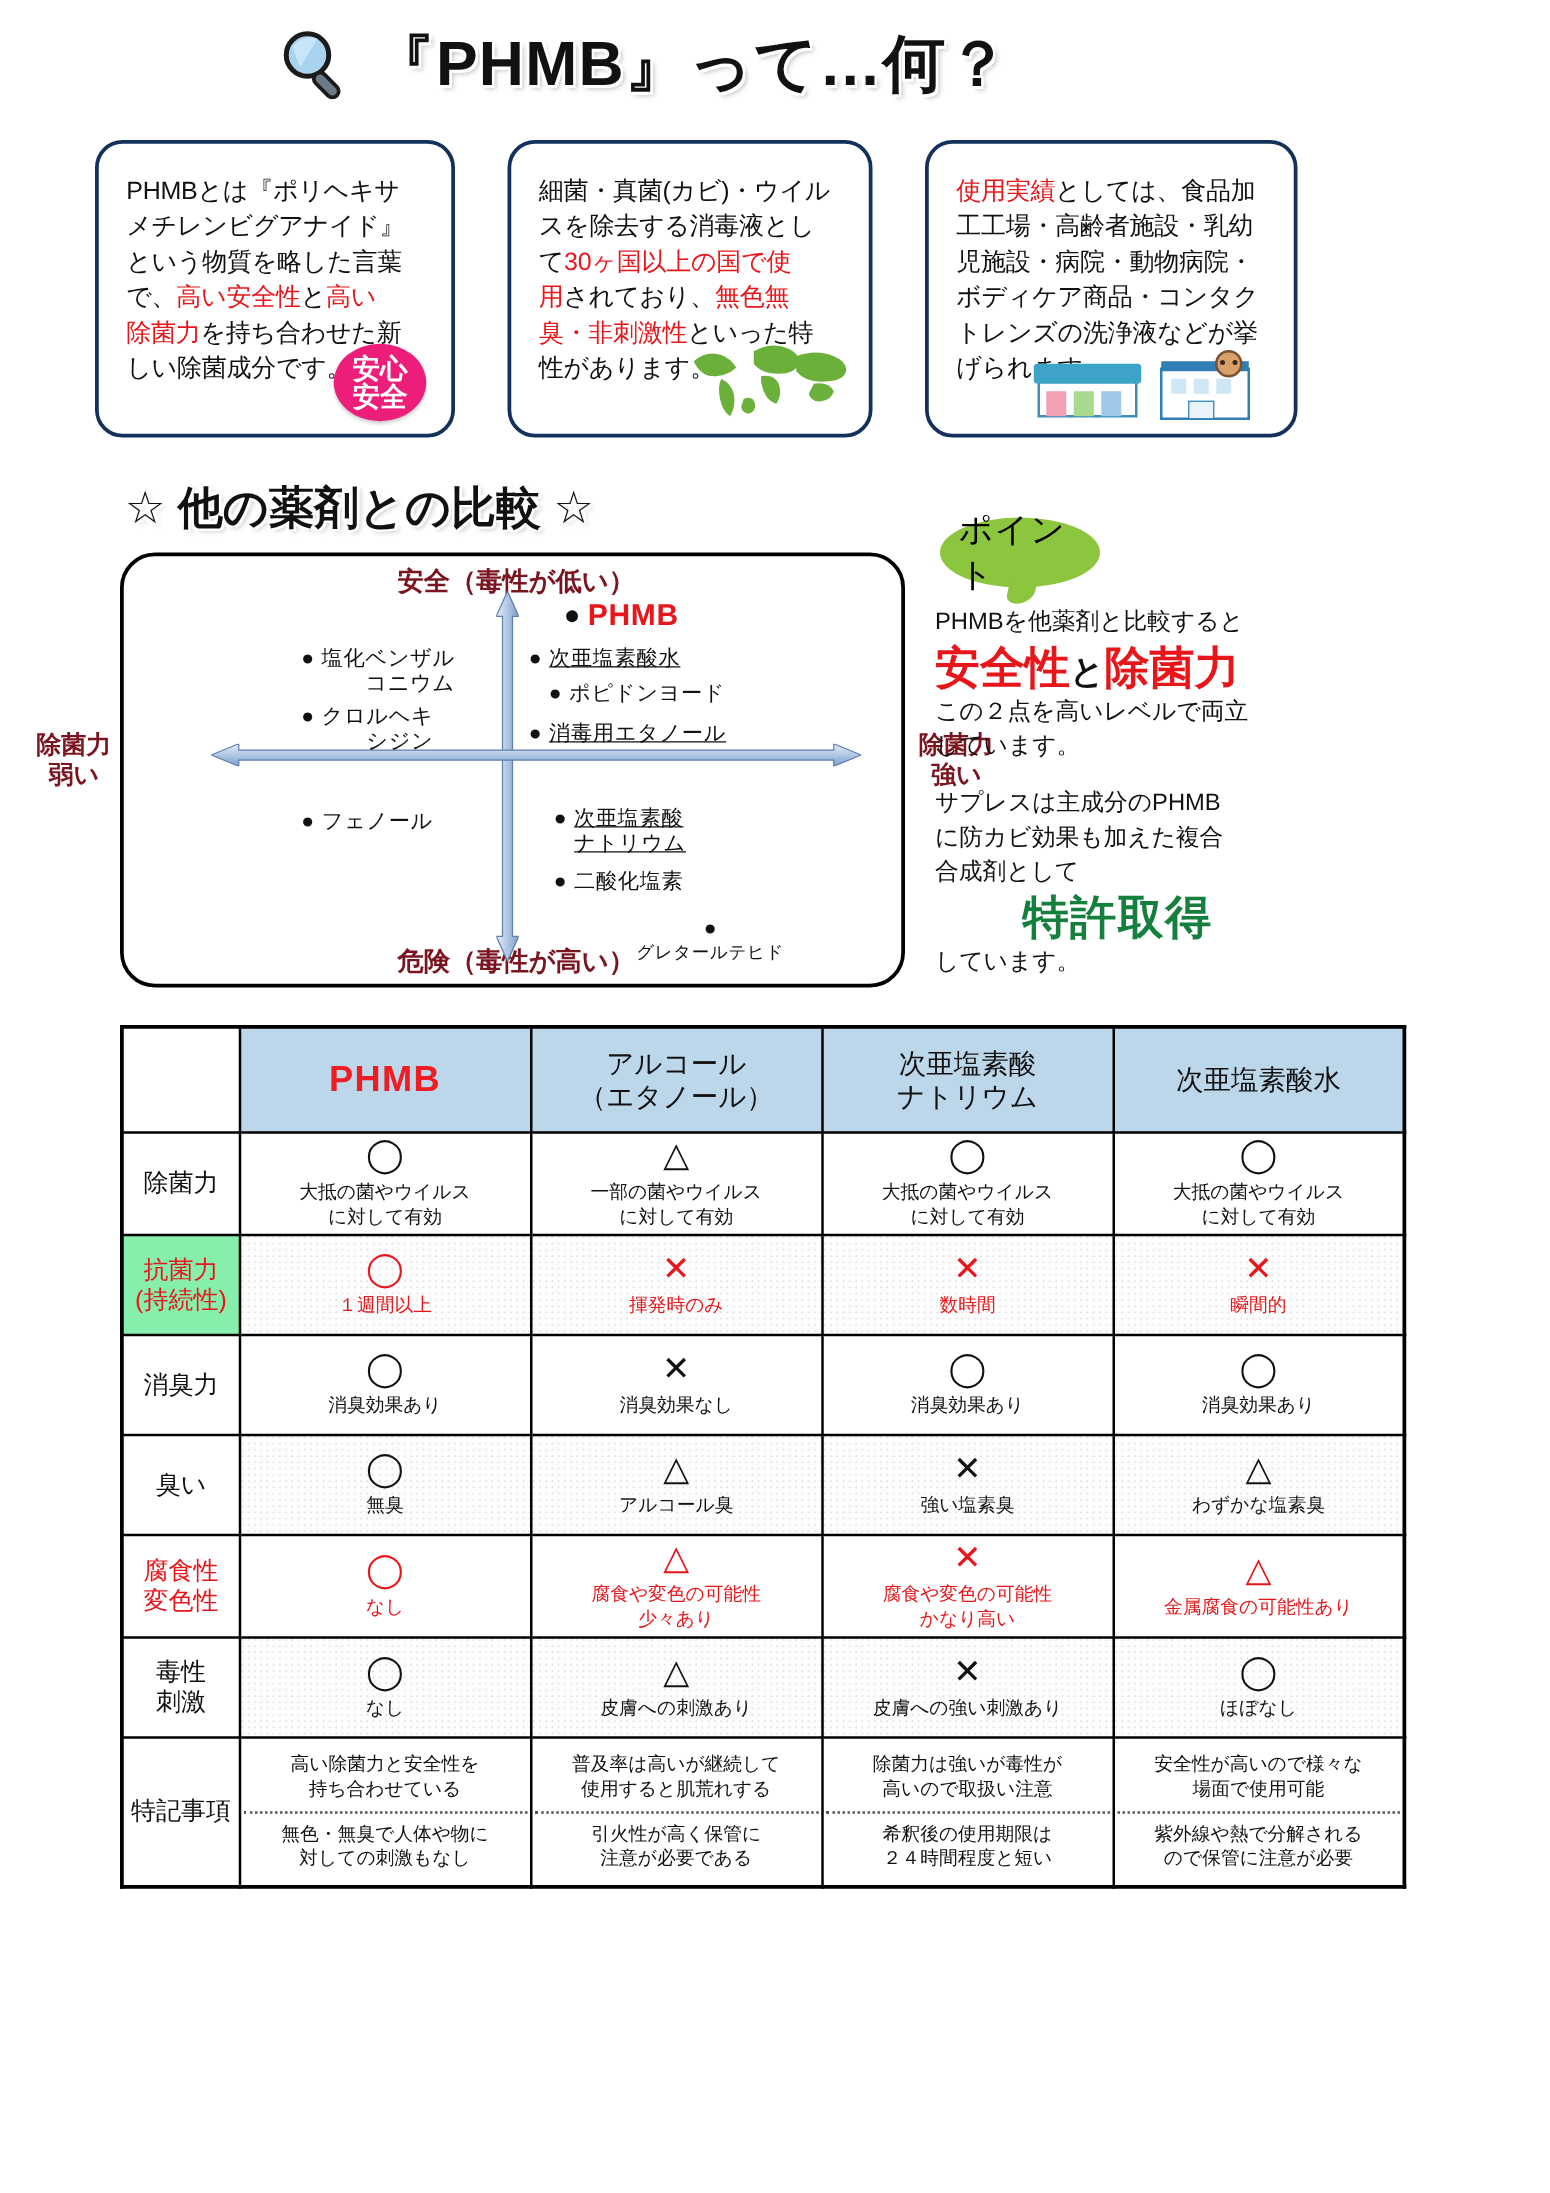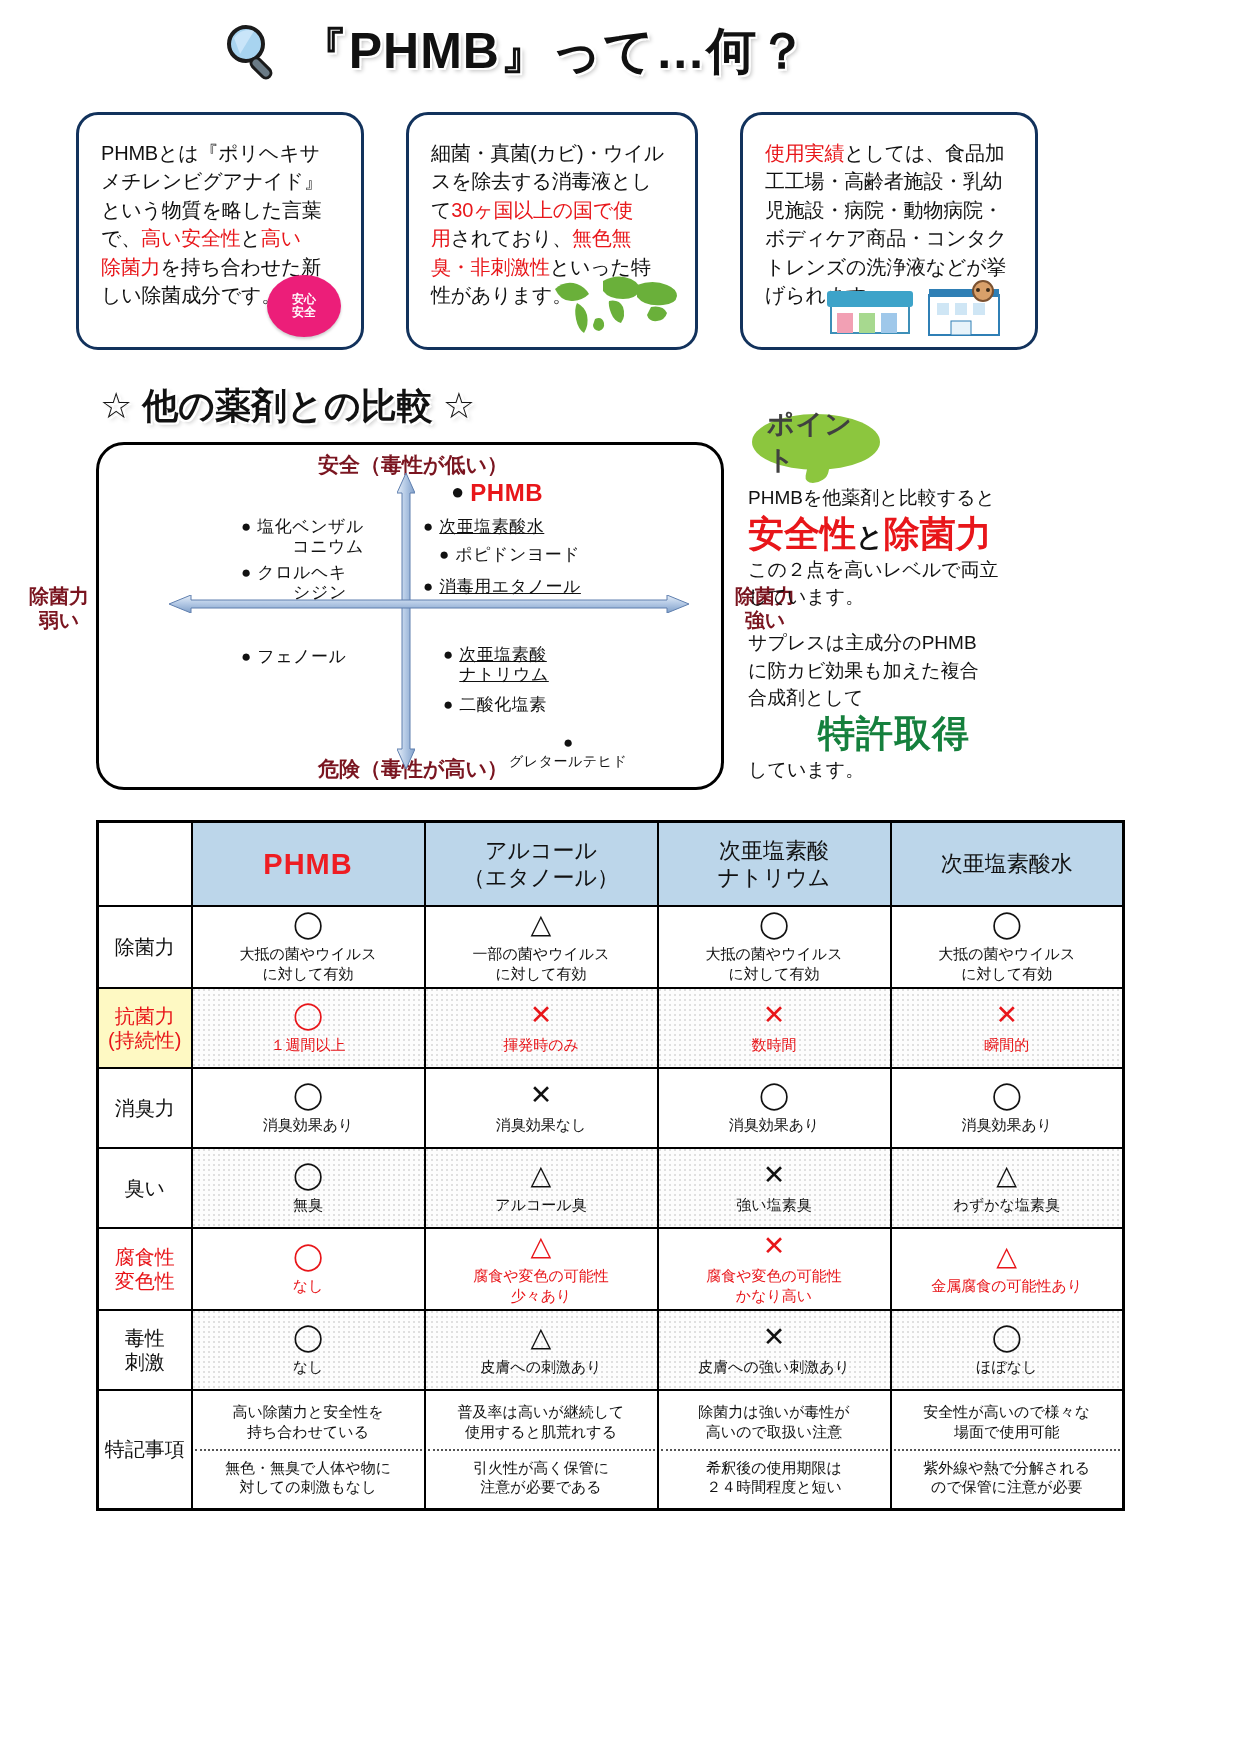--- a/index.html
+++ b/index.html
@@ -46,21 +46,21 @@
     letter-spacing:-0.2px;
   }
   .hl{color:#e8161a;font-weight:normal;}
 
   
   .badge-anshin{
     position:absolute;right:20px;bottom:10px;
     width:74px;height:62px;border-radius:50%;
     background:#ec1e79;
     display:flex;flex-direction:column;align-items:center;justify-content:center;
-    color:#fff;font-weight:bold;font-size:12px;line-height:1.05;
+    color:#fff;font-weight:bold;font-size:22px;line-height:1.05;
     box-shadow:0 2px 3px rgba(0,0,0,.2);
   }
   
   .worldmap{position:absolute;right:14px;bottom:6px;width:130px;height:72px;}
   
   .facility-icons{position:absolute;right:10px;bottom:4px;width:200px;height:64px;}
 
   
   .sec-heading{
     position:absolute;left:100px;top:382px;
@@ -99,21 +99,21 @@
   .pt.phmb .dot{font-size:22px;color:#111;}
   .indent{display:block;text-align:right;}
 
   
   .point-col{position:absolute;left:748px;top:414px;width:292px;}
   .bubble{
     position:relative;width:128px;height:56px;border-radius:50%;
     background:#8cc63e;display:flex;align-items:center;justify-content:center;
     margin-left:4px;
   }
-  .bubble span{color:#404040;font-weight:bold;font-size:27px;letter-spacing:1px;margin-left:15px;}
+  .bubble span{color:#000000;font-weight:normal;font-size:27px;letter-spacing:1px;margin-left:15px;}
   .bubble:after{
     content:"";position:absolute;left:54px;bottom:-13px;width:22px;height:18px;
     background:#8cc63e;border-radius:0 0 60% 40%;
     transform:skewX(-12deg);
   }
   .pt-body{margin-top:14px;font-size:19px;line-height:1.45;color:#111;}
   .pt-big{
     font-size:36px;font-weight:bold;color:#e8161a;letter-spacing:0px;white-space:nowrap;
     line-height:1.12;margin:2px 0 2px 0;
   }
@@ -147,21 +147,21 @@
   .desc{font-size:15px;line-height:1.3;display:block;}
   tr.redrow td{color:#e8161a;}
   tr.redrow .mark{color:#e8161a;}
   tr.shade td{
     background-color:#fdfdfd;
     background-image:
       radial-gradient(circle at 1px 1px, rgba(0,0,0,.12) 0.7px, transparent 0.8px);
     background-size:5px 5px;
   }
   tr.shade td.rowhead{background-image:none;background:#fff;}
-  tr.redrow.shade td.rowhead{background:#fef9c3;}
+  tr.redrow.shade td.rowhead{background:#86efac;}
   
   td.notes{padding:0;height:84px;}
   .note-top,.note-bot{
     font-size:15px;line-height:1.32;padding:7px 4px;
     display:flex;align-items:center;justify-content:center;min-height:34px;
   }
   .note-top{border-bottom:2px dotted #555;}
 </style>
 </head>
 <body>

